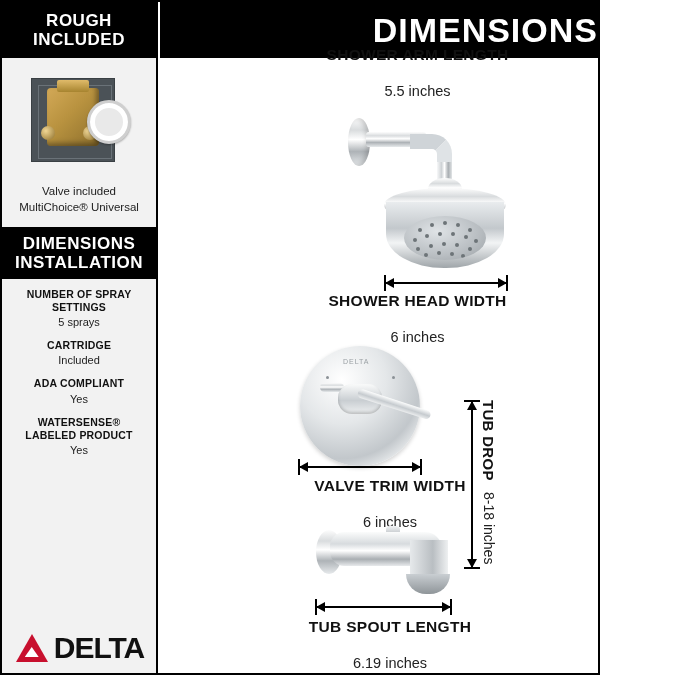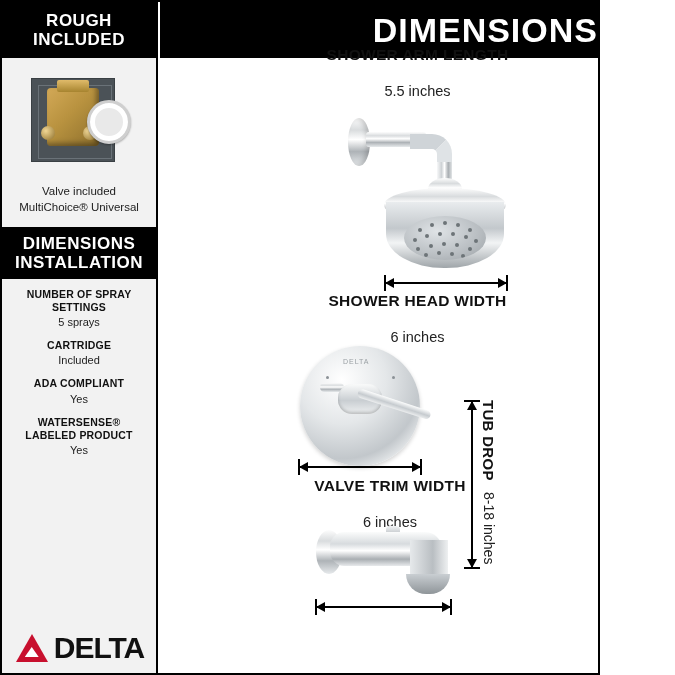--- a/index.html
+++ b/index.html
@@ -410,15 +410,19 @@
     <div class="abs chrome" id="spout-flange"></div>
     <div class="abs" id="spout-diverter"></div>
     <div class="abs" id="spout-body"></div>
     <div class="abs" id="spout-nose"></div>
     <div class="abs" id="spout-lip"></div>
 
     <div class="harrow" style="left:157px; top:604px; width:133px;">
       <span class="cap-l"></span>
         <span class="cap-r"></span>
     </div>
+    <div class="abs" style="left:40px; top:616px; width:380px;">
+      <div class="dim-label">TUB SPOUT LENGTH</div>
+      <div class="dim-value">6.19 inches</div>
+    </div>
 
   </div>
 </div>
 
 </body></html>

